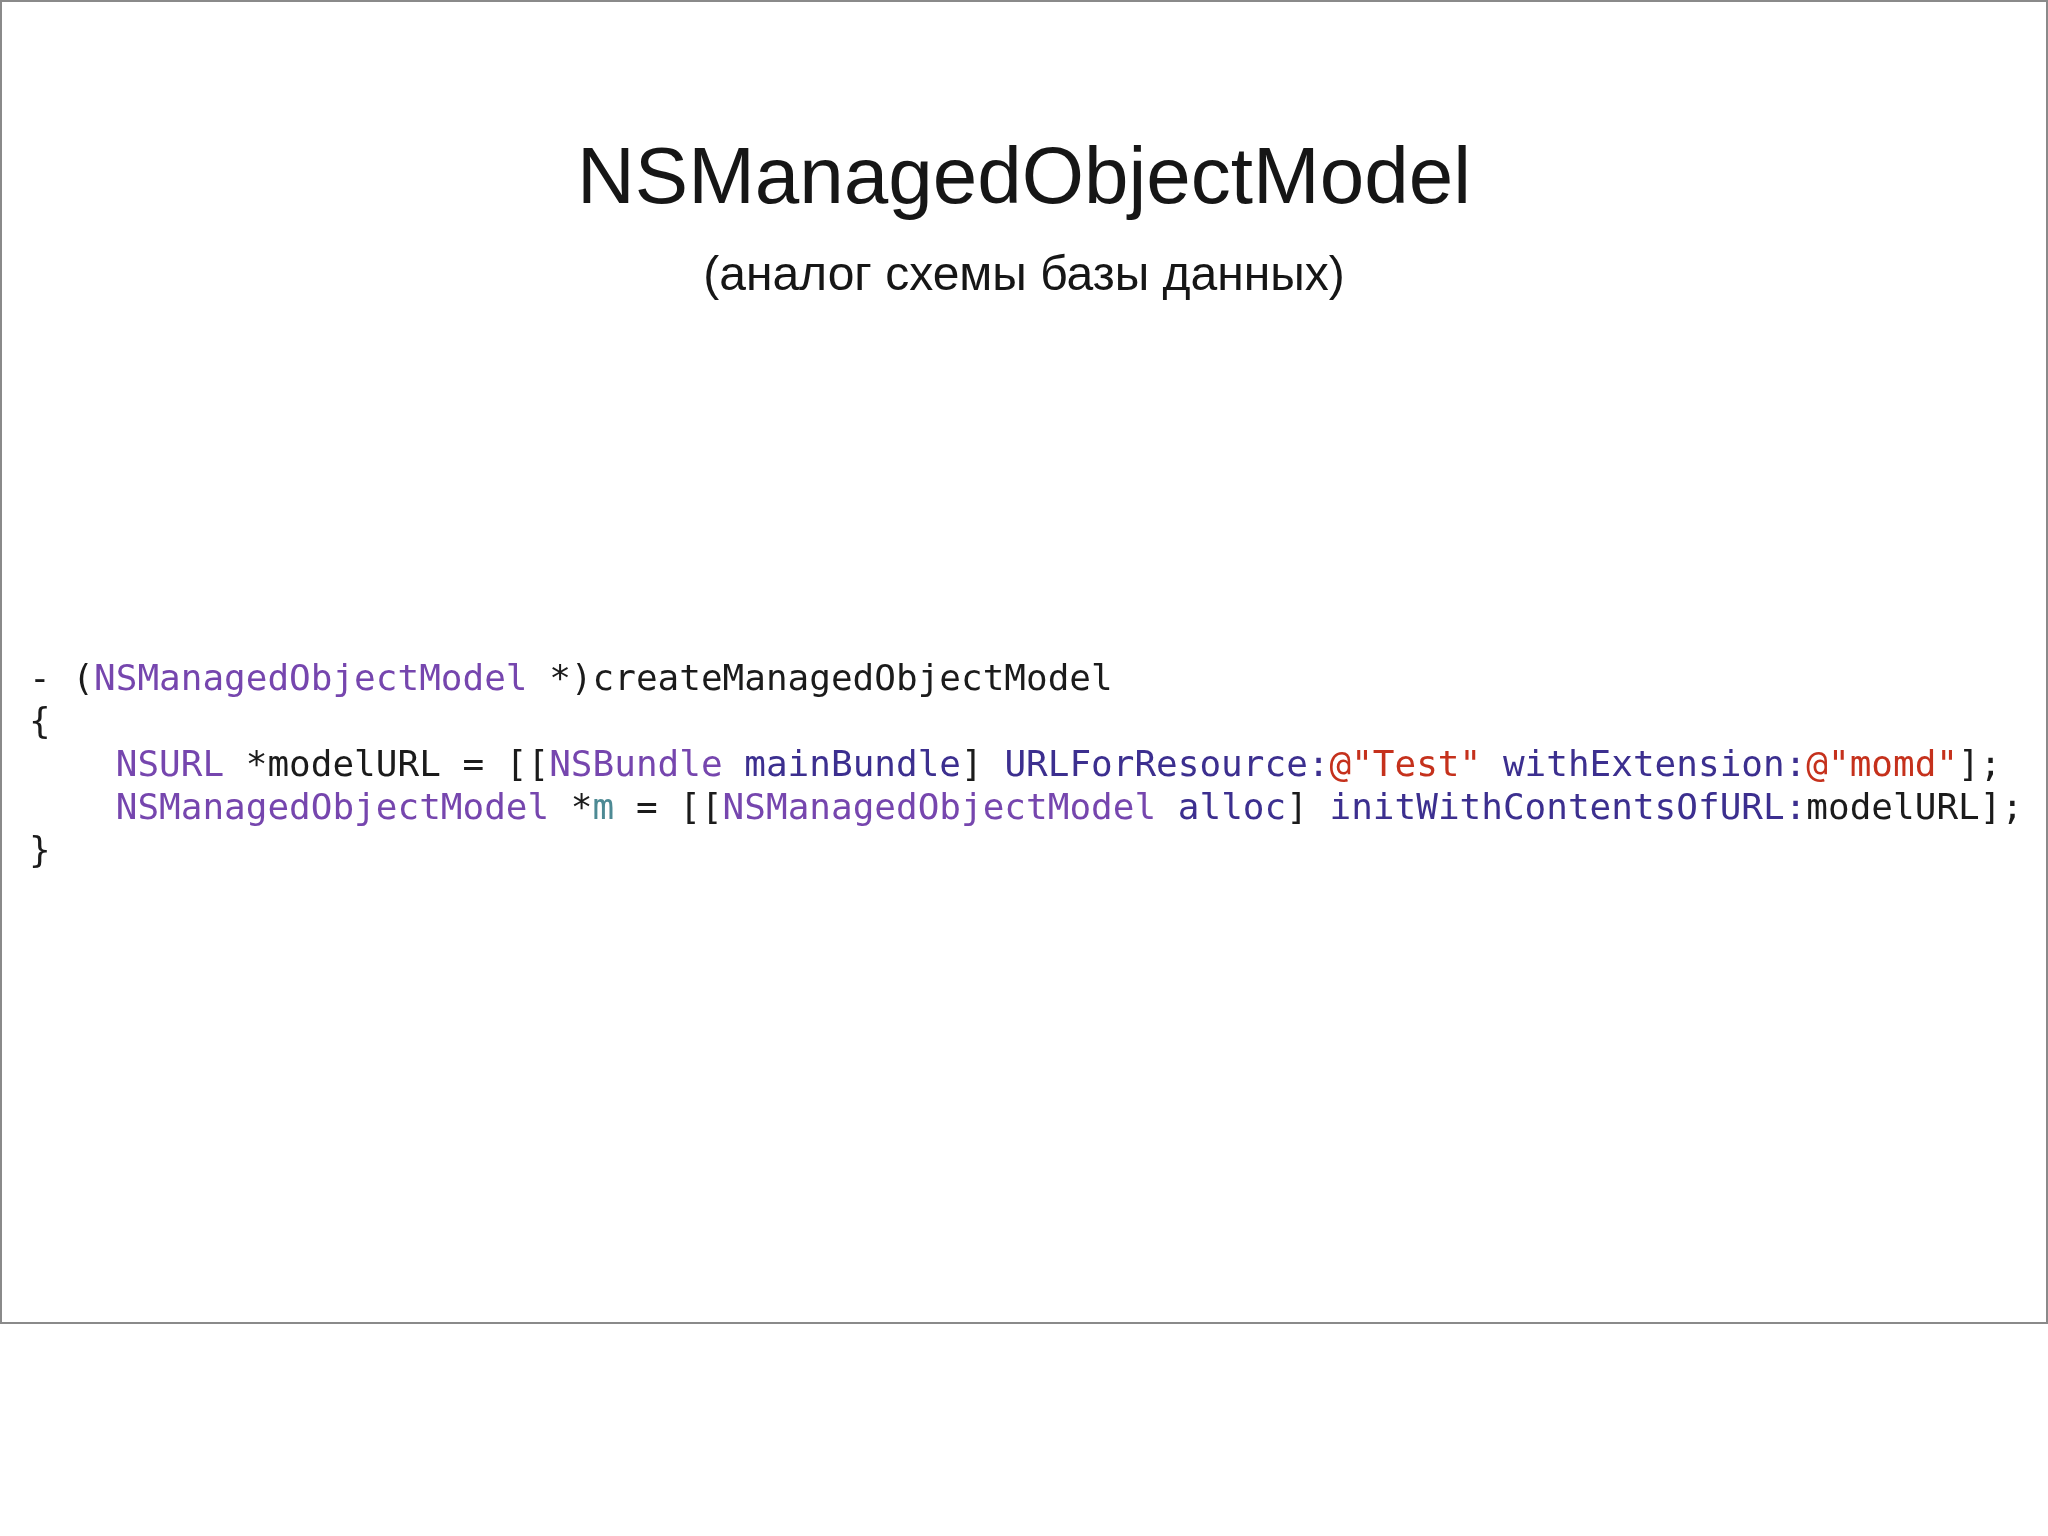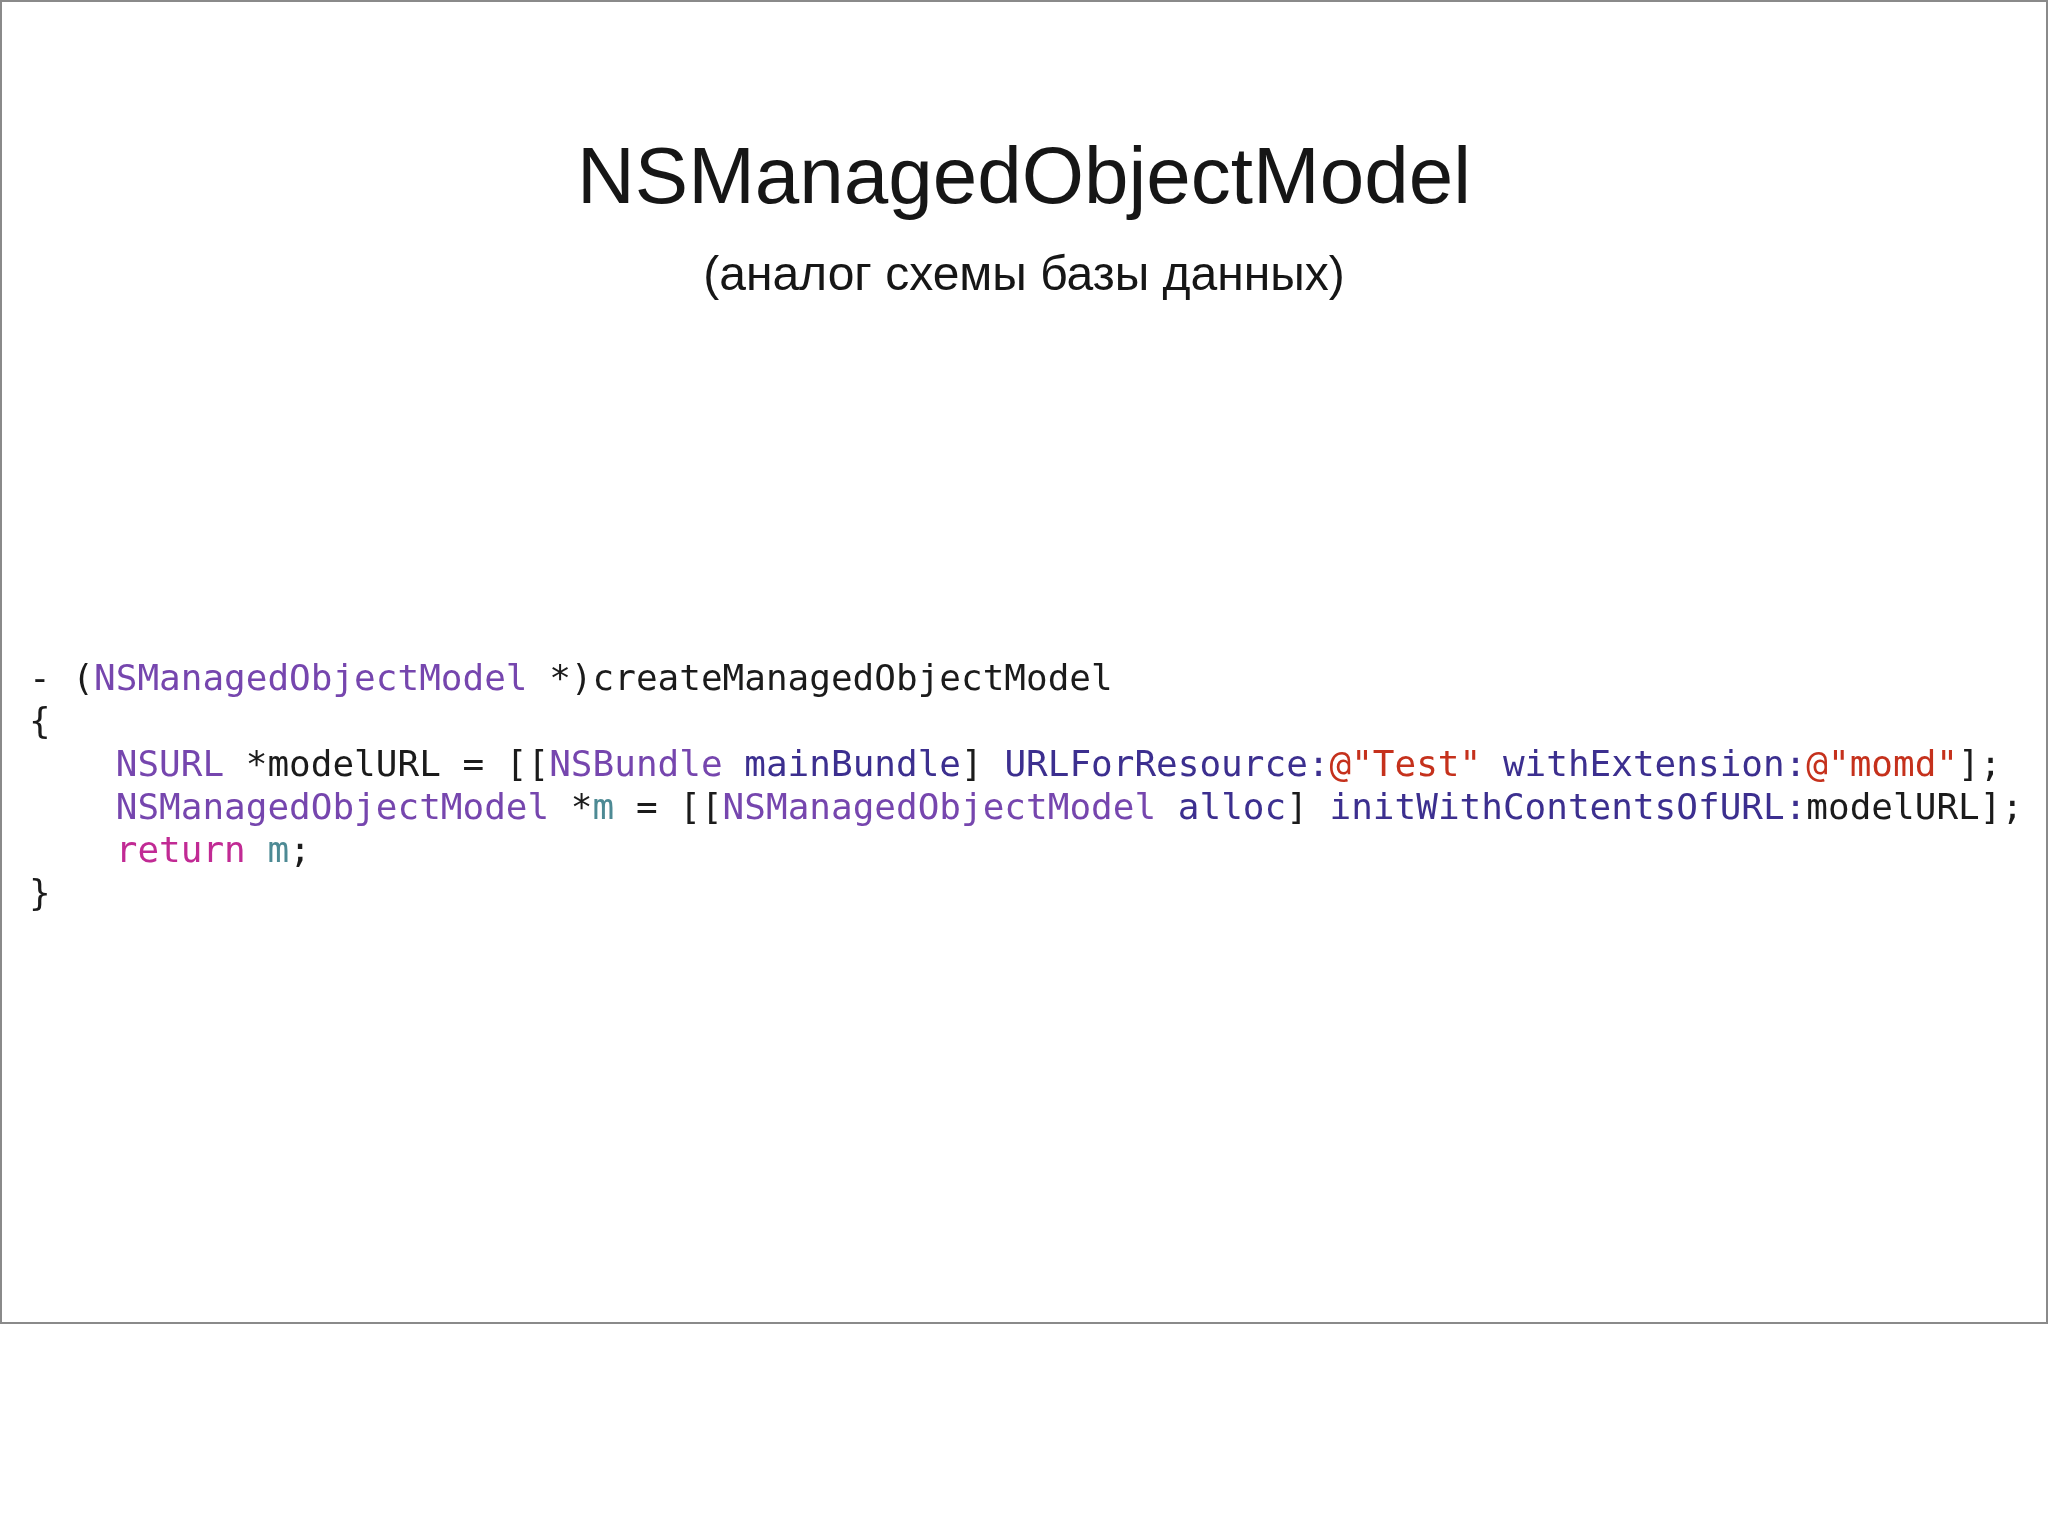--- a/index.html
+++ b/index.html
@@ -58,16 +58,15 @@
 <body>
 
 <div class="slide">
   <div class="title">NSManagedObjectModel</div>
   <div class="subtitle">(аналог схемы базы данных)</div>
   <div class="code-block">
       <div class="code-line"><span style="color: rgb(27, 27, 27);">- (</span><span style="color: rgb(118, 70, 174);">NSManagedObjectModel</span><span style="color: rgb(27, 27, 27);"> *)createManagedObjectModel</span></div>
       <div class="code-line"><span style="color: rgb(27, 27, 27);">{</span></div>
       <div class="code-line"><span style="color: rgb(27, 27, 27);">    </span><span style="color: rgb(118, 70, 174);">NSURL</span><span style="color: rgb(27, 27, 27);"> *modelURL = [[</span><span style="color: rgb(118, 70, 174);">NSBundle</span><span style="color: rgb(27, 27, 27);"> </span><span style="color: rgb(60, 47, 143);">mainBundle</span><span style="color: rgb(27, 27, 27);">] </span><span style="color: rgb(60, 47, 143);">URLForResource:</span><span style="color: rgb(197, 49, 28);">@"Test"</span><span style="color: rgb(27, 27, 27);"> </span><span style="color: rgb(60, 47, 143);">withExtension:</span><span style="color: rgb(197, 49, 28);">@"momd"</span><span style="color: rgb(27, 27, 27);">];</span></div>
       <div class="code-line"><span style="color: rgb(27, 27, 27);">    </span><span style="color: rgb(118, 70, 174);">NSManagedObjectModel</span><span style="color: rgb(27, 27, 27);"> *</span><span style="color: rgb(77, 138, 148);">m</span><span style="color: rgb(27, 27, 27);"> = [[</span><span style="color: rgb(118, 70, 174);">NSManagedObjectModel</span><span style="color: rgb(27, 27, 27);"> </span><span style="color: rgb(60, 47, 143);">alloc</span><span style="color: rgb(27, 27, 27);">] </span><span style="color: rgb(60, 47, 143);">initWithContentsOfURL:</span><span style="color: rgb(27, 27, 27);">modelURL</span><span style="color: rgb(27, 27, 27);">];</span></div>
-      <div class="code-line"><span style="color: rgb(27, 27, 27);">    </span><span style="color: rgb(193, 42, 148);">return</span><span style="color: rgb(27, 27, 27);"> </span><span style="color: rgb(77, 138, 148);">m</span><span style="color: rgb(27, 27, 27);">;</span></div>
       <div class="code-line"><span style="color: rgb(27, 27, 27);">}</span></div>
     </div>
 </div>
 
 </body></html>

